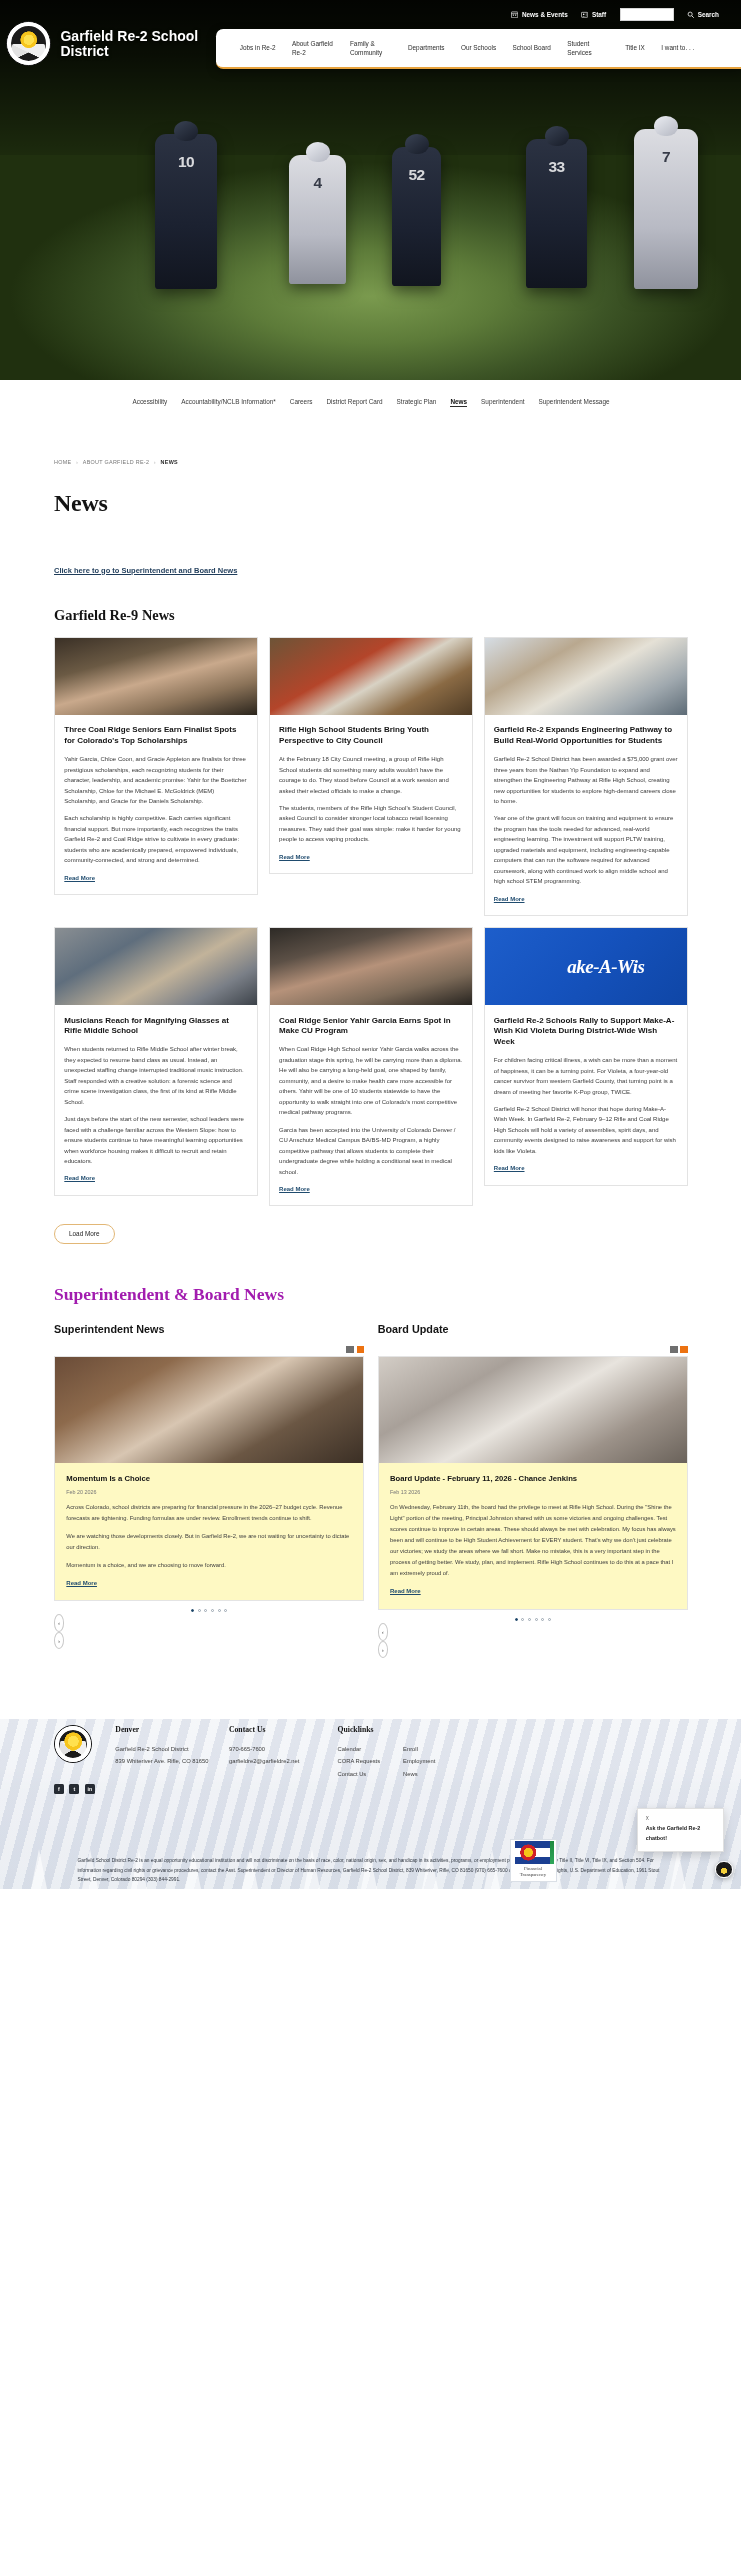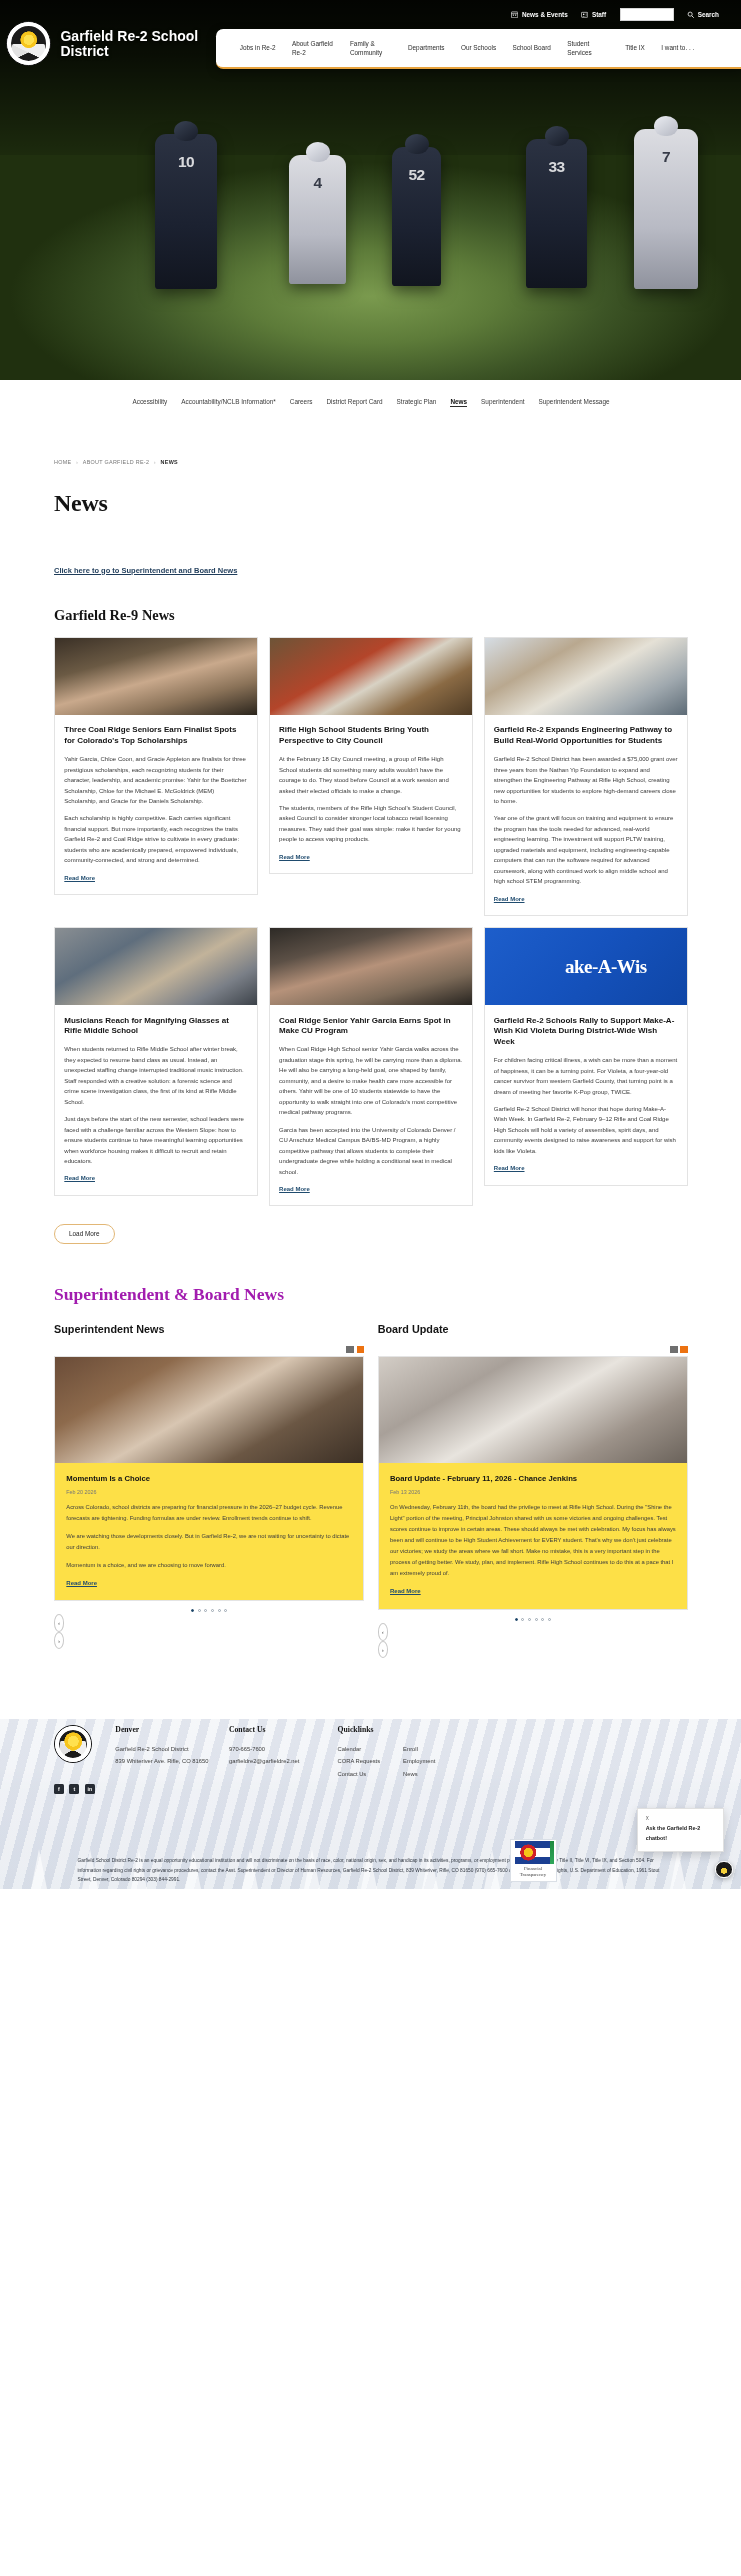--- a/index.html
+++ b/index.html
@@ -181,21 +181,21 @@
   .img-council{background:linear-gradient(150deg,#6d5437 0%,#b4452a 38%,#d8d2c4 55%,#8a6a44 75%,#4d3a24 100%);}
   .img-portrait{background:linear-gradient(165deg,#3a3026 0%,#6b5a44 30%,#c9a98c 52%,#8a7258 74%,#2a241c 100%);}
   .img-office{background:linear-gradient(150deg,#d6dde4 0%,#b9a88f 30%,#e5e1d6 52%,#9fa8ae 78%,#5d6b76 100%);}
   .img-class{background:linear-gradient(150deg,#8a8f93 0%,#5f6e7d 30%,#c2b39a 58%,#7a7f87 80%,#3c4249 100%);}
   .img-student{background:linear-gradient(165deg,#2d2a26 0%,#5c5046 28%,#b6927a 50%,#7c6a58 75%,#26231f 100%);}
   .img-wish{
     background:linear-gradient(135deg,#1d5ecb 0%,#1552bd 48%,#0f46a6 100%);
     display:flex;align-items:center;justify-content:center;
   }
   .img-wish .wishmark{
-    color:#fff;font-family:"Liberation Serif",serif;
+    color:#fff;font-family:"Liberation Serif",serif;font-style:italic;
     font-size:19px;font-weight:bold;letter-spacing:-0.5px;white-space:nowrap;margin-left:40px;
   }
   .img-supt{background:linear-gradient(150deg,#6a4c38 0%,#8d6a4c 25%,#d8c6b2 48%,#6b5744 72%,#3b2f25 100%);}
   .img-board{background:linear-gradient(150deg,#d3cdc6 0%,#a8a099 28%,#e8e4de 50%,#9c9289 76%,#6a625a 100%);}
 
   .loadmore-row{margin-top:17.5px;}
   .btn-loadmore{
     background:#fff;border:0.5px solid #e2b776;border-radius:15.5px;
     padding:5.7px 14px;font-size:6.4px;color:#232323;cursor:pointer;
     font-family:"Liberation Sans",sans-serif;
@@ -210,21 +210,21 @@
   .col{flex:1 1 0;}
   h3.col-title{
     font-size:10.8px;font-weight:bold;color:#151515;margin-bottom:11px;
     font-family:"Liberation Sans",sans-serif;
   }
   .feed-icons{display:flex;justify-content:flex-end;gap:2.6px;margin-bottom:3.1px;}
   .ic-rss,.ic-bell{width:7.7px;height:7.7px;display:inline-block;}
   .ic-rss{background:#6f6f6f;}
   .ic-bell{background:#ec7211;}
 
-  .feed-card{border:0.5px solid #e4e4e4;background:#fde047;}
+  .feed-card{border:0.5px solid #e4e4e4;background:#fef9c3;}
   .feed-img{height:106px;width:100%;}
   .feed-body{padding:10.3px 11.3px 13.4px 11.3px;}
   .feed-title{font-size:7.7px;font-weight:bold;color:#141414;margin-bottom:5.2px;line-height:1.35;}
   .feed-date{font-size:5.4px;color:#767676;margin-bottom:7.2px;}
   .feed-text{font-size:5.8px;line-height:1.9;color:#3c3c3c;}
   .feed-text p{margin-bottom:6.7px;}
 
   .dots{display:flex;justify-content:center;gap:3.6px;margin-top:8.2px;}
   .dot{width:3.1px;height:3.1px;border-radius:50%;border:0.5px solid #9aa6b1;background:#fff;}
   .dot.on{background:#1b4568;border-color:#1b4568;}

